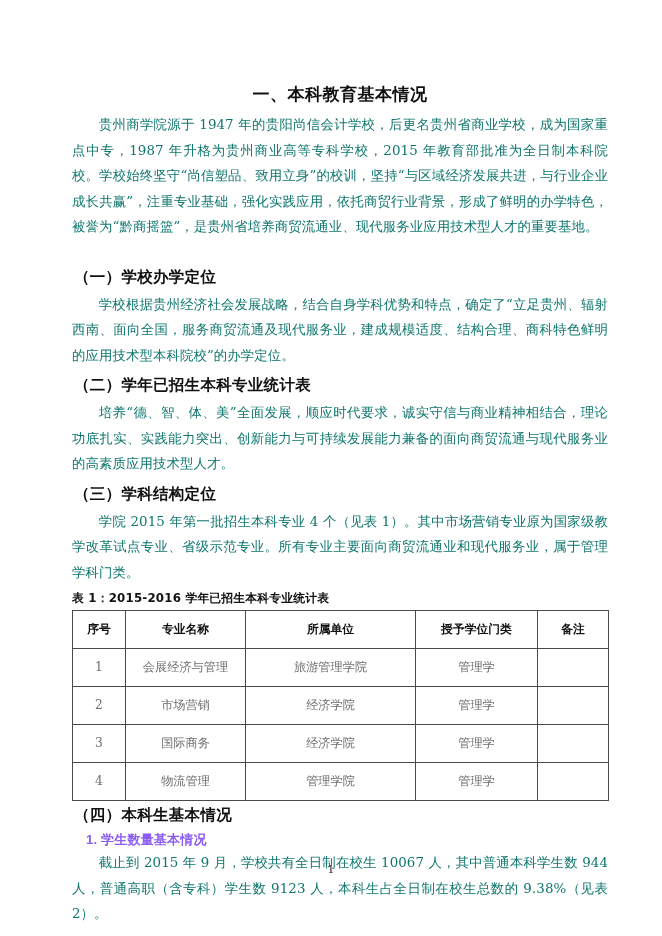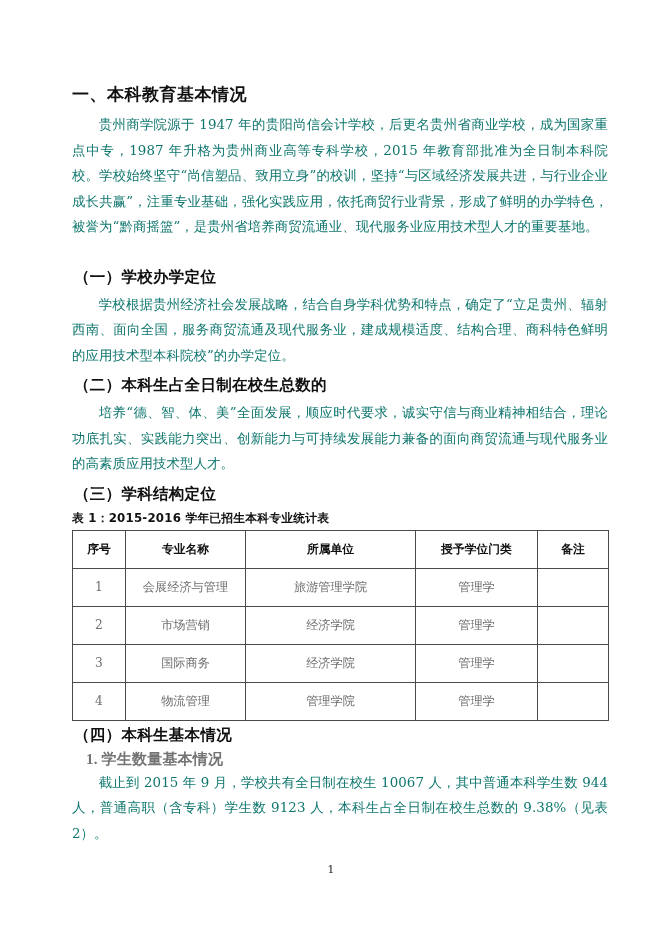--- a/index.html
+++ b/index.html
@@ -26,39 +26,40 @@
 
   
   h1.sec-title {
     font-family: "DejaVu Sans", "Liberation Sans", sans-serif;
     font-weight: bold;
     font-size: 17px;
     line-height: 24px;
     margin: 0 0 6px 0;
     letter-spacing: 0.5px;
     color: #111;
+    text-align: center;
   }
   h2.sub-title {
     font-family: "DejaVu Sans", "Liberation Sans", sans-serif;
     font-weight: bold;
     font-size: 15.5px;
     line-height: 22px;
     margin: 0 0 4px 2px;
     letter-spacing: 0.3px;
     color: #111;
   }
   h3.num-title {
-    font-family: Liberation Serif, serif;
-    font-weight: bold;
-    font-size: 15px;
+    font-family: Liberation Sans, sans-serif;
+    font-weight: bold;
+    font-size: 13px;
     line-height: 19px;
     margin: 0 0 1px 0;
     padding-left: 14px;
     letter-spacing: 0.2px;
-    color: #737373;
+    color: #8b5cf6;
   }
 
   
   p.body {
     font-size: 13.4px;
     line-height: 25.5px;
     margin: 0;
     text-indent: 2em;
     text-align: justify;
     text-justify: inter-ideograph;
@@ -137,28 +138,29 @@
     <p class="body">贵州商学院源于 1947 年的贵阳尚信会计学校，后更名贵州省商业学校，成为国家重点中专，1987 年升格为贵州商业高等专科学校，2015 年教育部批准为全日制本科院校。学校始终坚守“尚信塑品、致用立身”的校训，坚持“与区域经济发展共进，与行业企业成长共赢”，注重专业基础，强化实践应用，依托商贸行业背景，形成了鲜明的办学特色，被誉为“黔商摇篮”，是贵州省培养商贸流通业、现代服务业应用技术型人才的重要基地。</p>
 
     <div class="gap-lg"></div>
 
     <h2 class="sub-title">（一）学校办学定位</h2>
 
     <p class="body">学校根据贵州经济社会发展战略，结合自身学科优势和特点，确定了“立足贵州、辐射西南、面向全国，服务商贸流通及现代服务业，建成规模适度、结构合理、商科特色鲜明的应用技术型本科院校”的办学定位。</p>
 
     <div class="gap-sm"></div>
 
-    <h2 class="sub-title">（二）本科生占全日制在校生总数的</h2>
+    <h2 class="sub-title">（二）学年已招生本科专业统计表</h2>
 
     <p class="body">培养“德、智、体、美”全面发展，顺应时代要求，诚实守信与商业精神相结合，理论功底扎实、实践能力突出、创新能力与可持续发展能力兼备的面向商贸流通与现代服务业的高素质应用技术型人才。</p>
 
     <div class="gap-sm"></div>
 
     <h2 class="sub-title">（三）学科结构定位</h2>
 
+    <p class="body">学院 2015 年第一批招生本科专业 4 个（见表 1）。其中市场营销专业原为国家级教学改革试点专业、省级示范专业。所有专业主要面向商贸流通业和现代服务业，属于管理学科门类。</p>
 
     <div class="tbl-caption">表 1：2015-2016 学年已招生本科专业统计表</div>
 
     <table class="doc-table">
       <colgroup>
         <col class="col-0">
           <col class="col-1">
           <col class="col-2">
           <col class="col-3">
           <col class="col-4">

